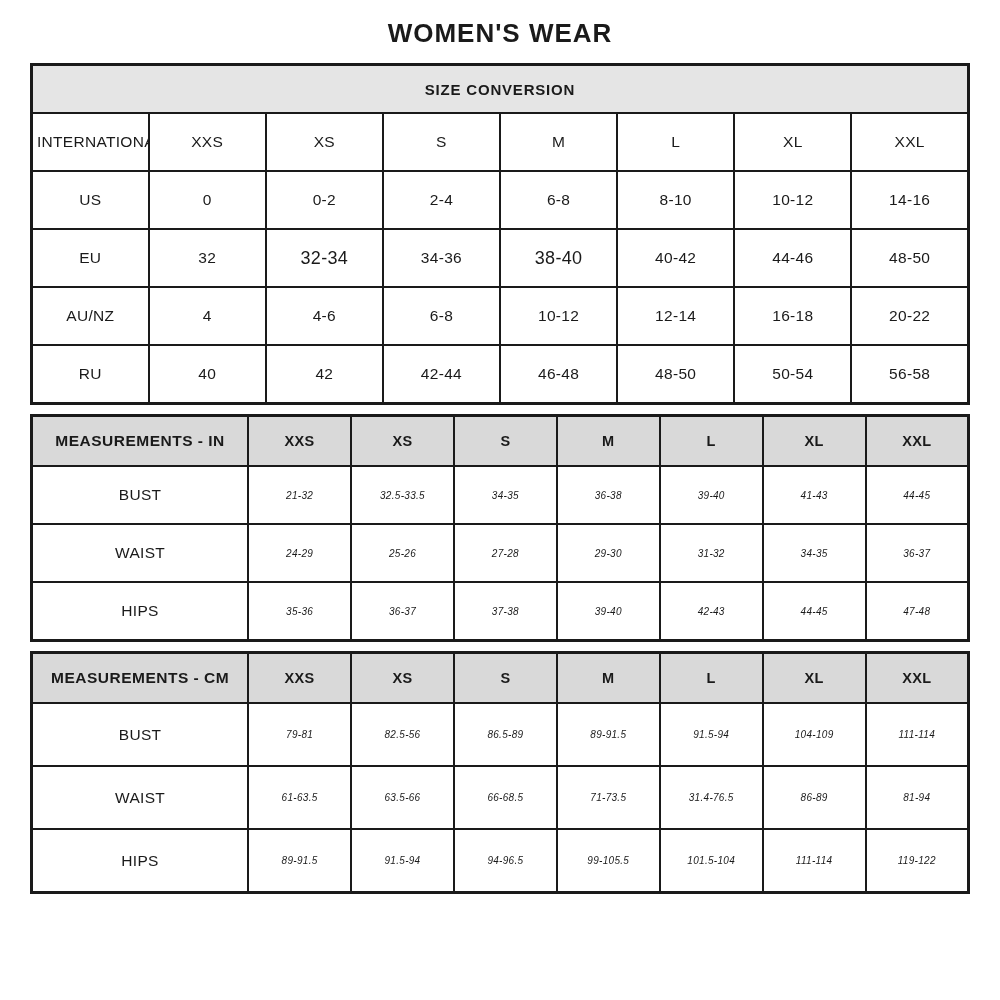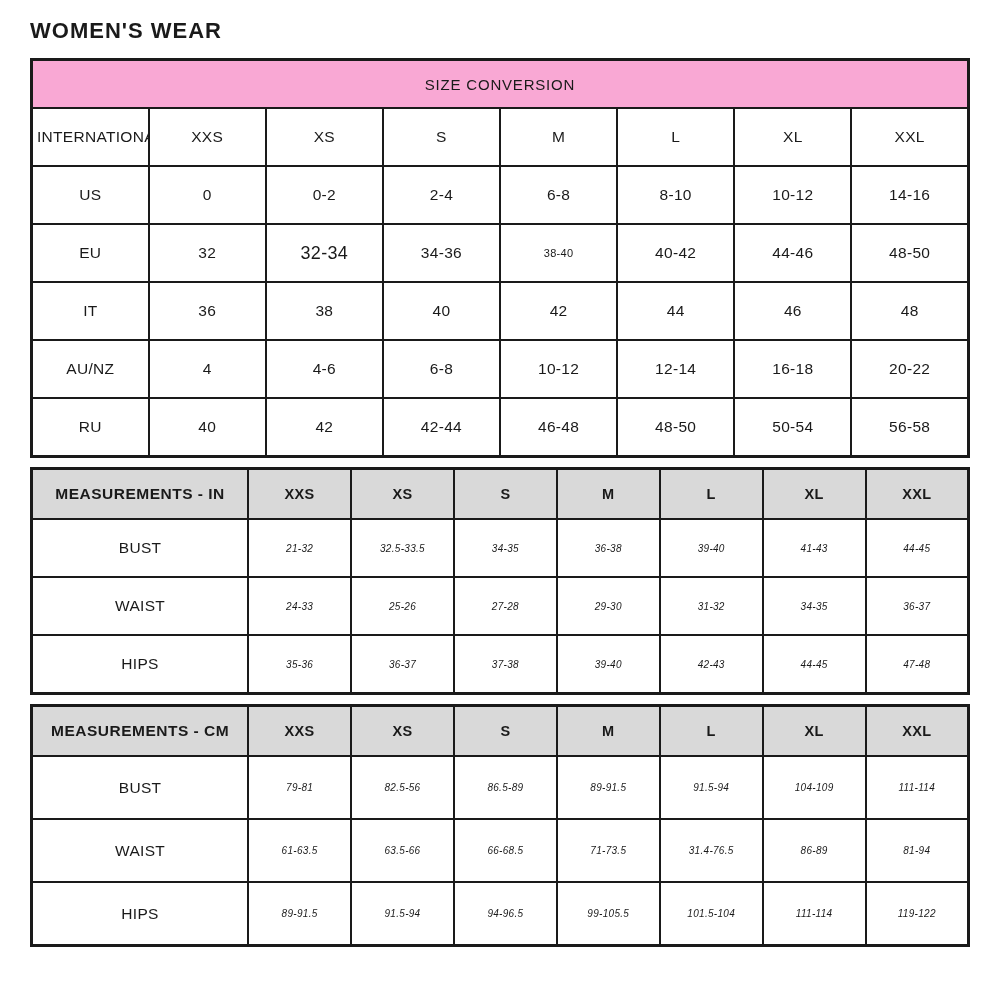--- a/index.html
+++ b/index.html
@@ -10,22 +10,22 @@
     color: #1a1a1a;
   }
   .page {
     width: 1000px;
     height: 1000px;
     box-sizing: border-box;
     padding: 12px 30px 0 30px;
     background: #ffffff;
   }
   .page-title {
-    text-align: left;
-    font-size: 22px;
+    text-align: center;
+    font-size: 26px;
     font-weight: 700;
     letter-spacing: 1px;
     margin: 6px 0 14px 0;
   }
   table {
     width: 100%;
     border-collapse: collapse;
     table-layout: fixed;
     border: 3px solid #1a1a1a;
   }
@@ -34,23 +34,23 @@
     text-align: center;
     vertical-align: middle;
     padding: 0 4px;
     letter-spacing: 0.3px;
     overflow: hidden;
   }
   .gap { height: 9px; }
 
   
   .t1 .cap td {
-    background: #f9a8d4;
+    background: #e5e5e5;
     height: 46px;
-    font-weight: 400;
+    font-weight: 700;
     font-size: 15px;
     letter-spacing: 0.8px;
   }
   .t1 td { height: 56px; font-size: 15.5px; font-weight: 500; }
   .t1 .c0 { width: 17.8%; }
 
   
   .t23 .hdr td {
     background: #d9d9d9;
     height: 48px;
@@ -95,34 +95,24 @@
           <td class="val" style="font-size: 15.5px;">6-8</td>
           <td class="val" style="font-size: 15.5px;">8-10</td>
           <td class="val" style="font-size: 15.5px;">10-12</td>
           <td class="val" style="font-size: 15.5px; margin-top: 36px;">14-16</td>
         </tr>
         <tr>
           <td class="c0 lbl">EU</td>
           <td class="val" style="font-size: 15.5px;">32</td>
           <td class="val" style="font-size: 18px;">32-34</td>
           <td class="val" style="font-size: 15.5px;">34-36</td>
-          <td class="val" style="font-size: 11px;">38-40</td>
+          <td class="val" style="font-size: 18px;">38-40</td>
           <td class="val" style="font-size: 15.5px;">40-42</td>
           <td class="val" style="font-size: 15.5px;">44-46</td>
           <td class="val" style="font-size: 15.5px;">48-50</td>
-        </tr>
-        <tr>
-          <td class="c0 lbl">IT</td>
-          <td class="val" style="font-size: 15.5px;">36</td>
-          <td class="val" style="font-size: 15.5px;">38</td>
-          <td class="val" style="font-size: 15.5px;">40</td>
-          <td class="val" style="font-size: 15.5px;">42</td>
-          <td class="val" style="font-size: 15.5px;">44</td>
-          <td class="val" style="font-size: 15.5px;">46</td>
-          <td class="val" style="font-size: 15.5px;">48</td>
         </tr>
         <tr>
           <td class="c0 lbl">AU/NZ</td>
           <td class="val" style="font-size: 15.5px;">4</td>
           <td class="val" style="font-size: 15.5px;">4-6</td>
           <td class="val" style="font-size: 15.5px;">6-8</td>
           <td class="val" style="font-size: 15.5px;">10-12</td>
           <td class="val" style="font-size: 15.5px;">12-14</td>
           <td class="val" style="font-size: 15.5px;">16-18</td>
           <td class="val" style="font-size: 15.5px;">20-22</td>
@@ -161,21 +151,21 @@
           <td class="val">21-32</td>
           <td class="val">32.5-33.5</td>
           <td class="val">34-35</td>
           <td class="val">36-38</td>
           <td class="val">39-40</td>
           <td class="val">41-43</td>
           <td class="val">44-45</td>
         </tr>
         <tr>
           <td class="c0 lbl">WAIST</td>
-          <td class="val">24-33</td>
+          <td class="val">24-29</td>
           <td class="val">25-26</td>
           <td class="val">27-28</td>
           <td class="val">29-30</td>
           <td class="val">31-32</td>
           <td class="val">34-35</td>
           <td class="val">36-37</td>
         </tr>
         <tr>
           <td class="c0 lbl">HIPS</td>
           <td class="val">35-36</td>

